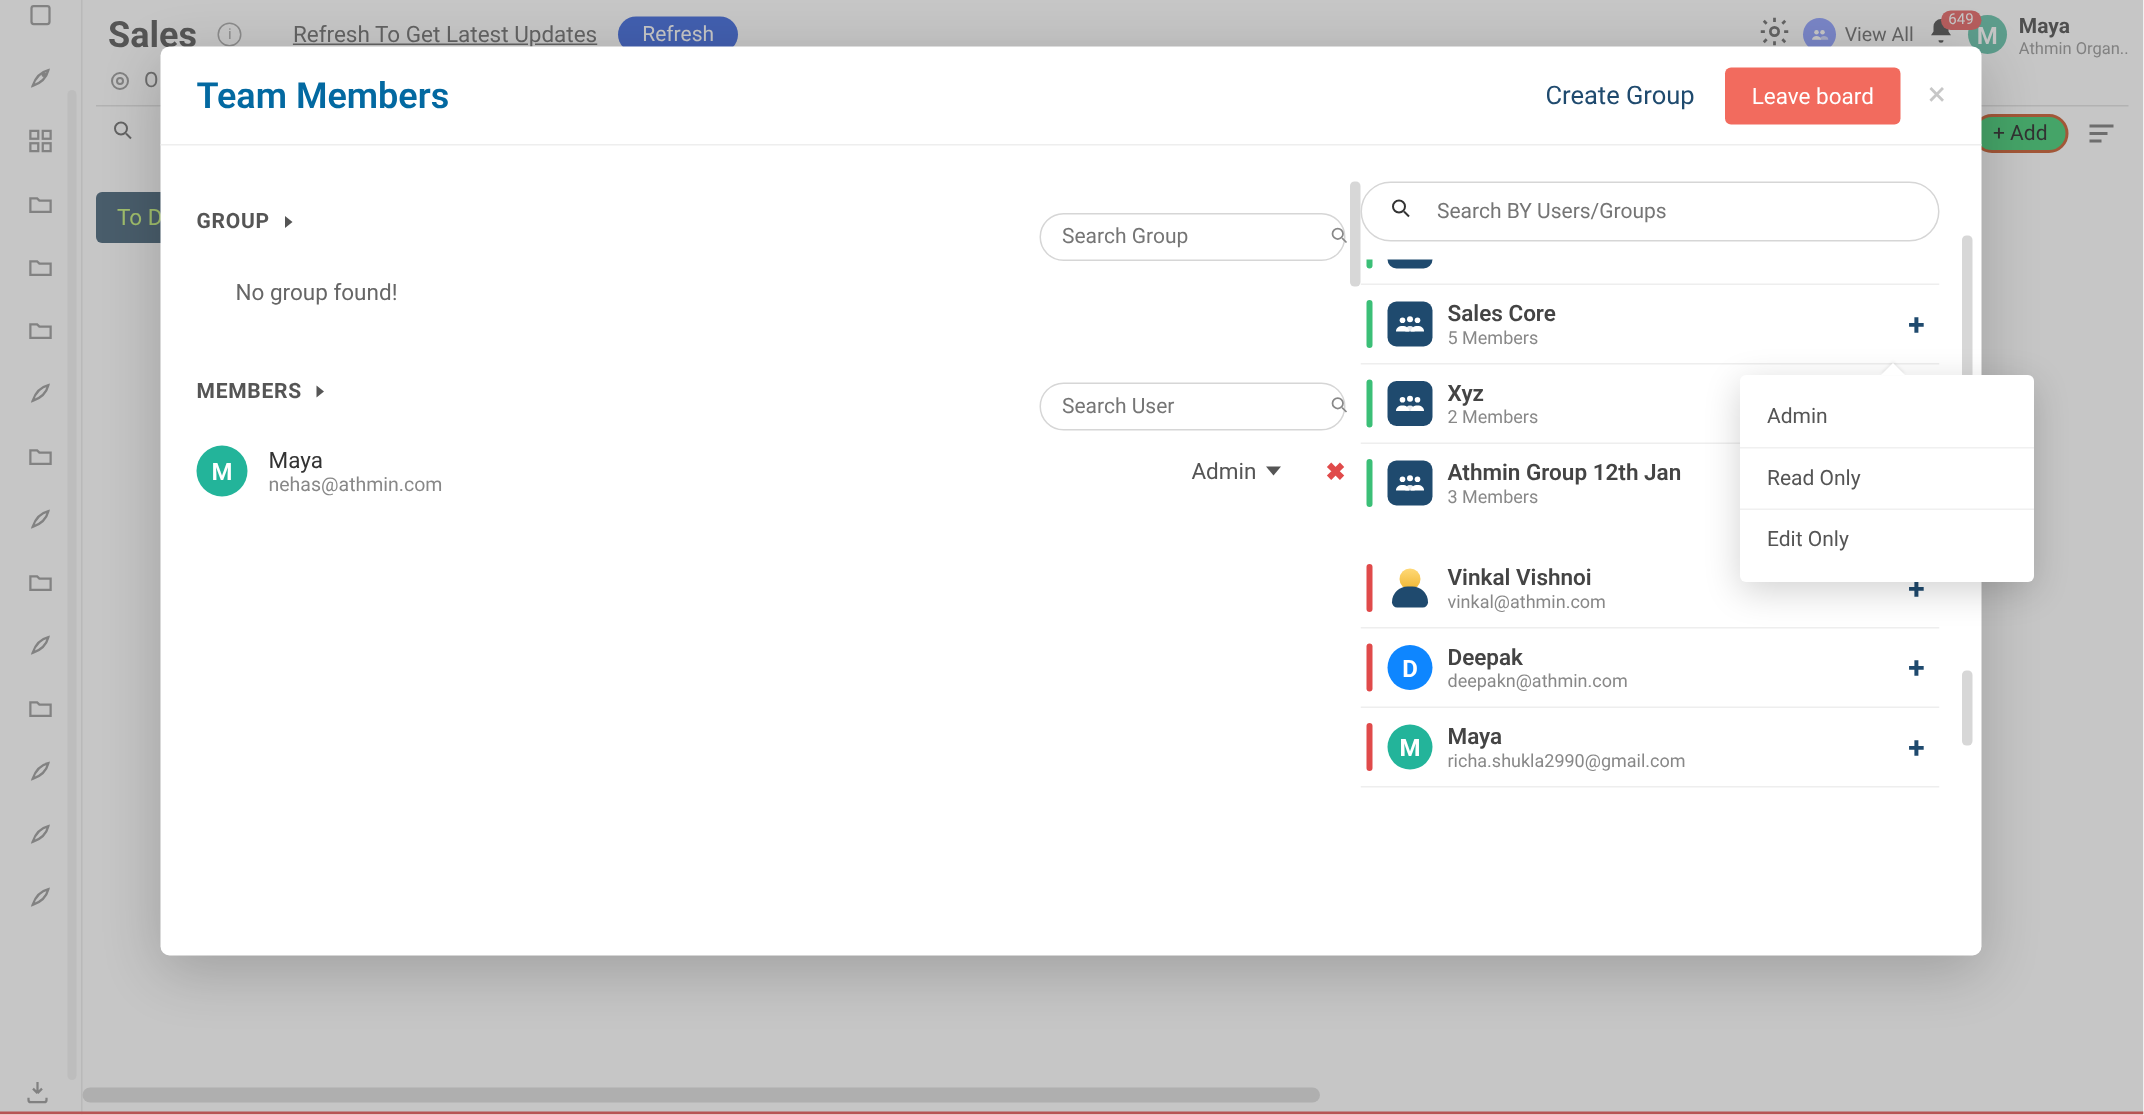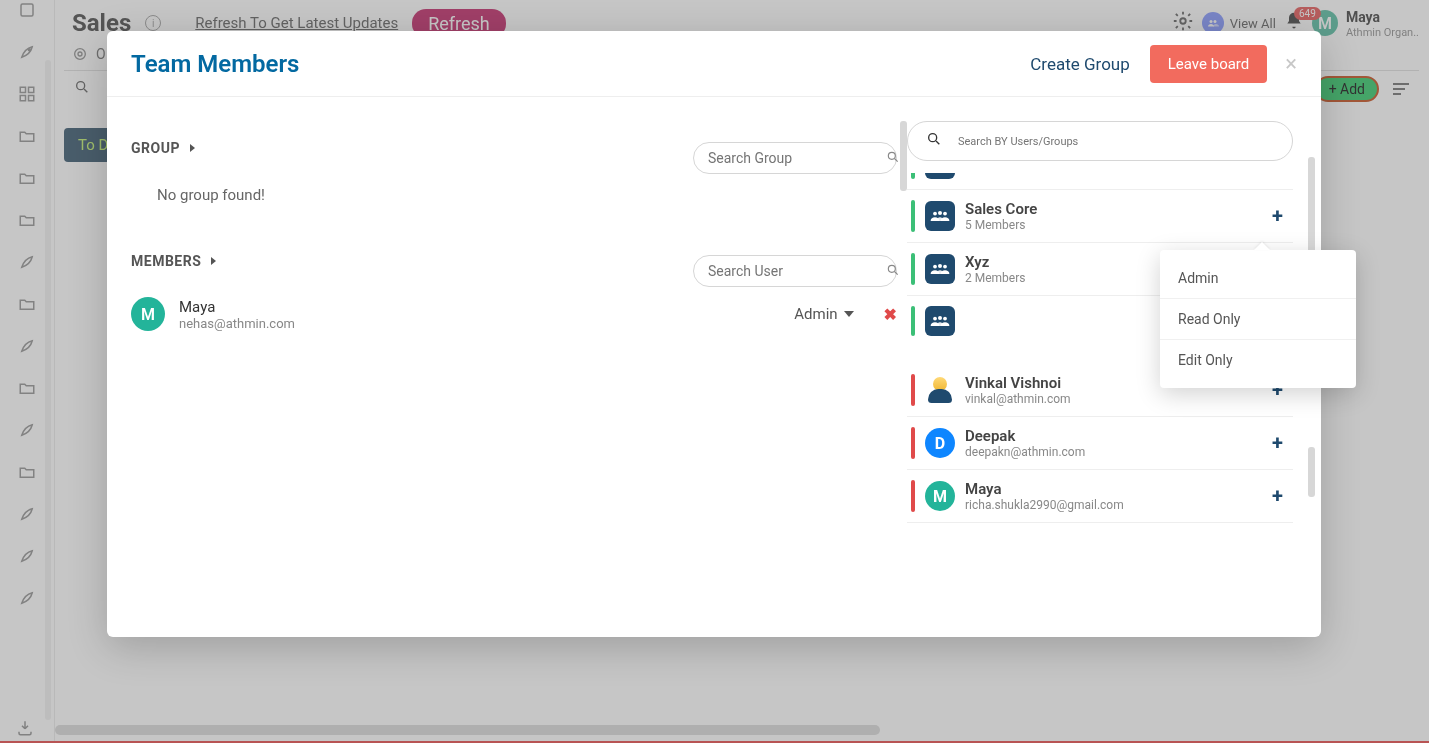--- a/index.html
+++ b/index.html
@@ -22,21 +22,21 @@
   }
 
   
   .topbar {
     position: absolute; left: 72px; top: 6px; right: 10px; height: 34px;
     display: flex; align-items: center; gap: 14px;
   }
   .page-title { font-size: 24px; font-weight: 700; color: #3d3d3d; }
   .info-circle { width:16px;height:16px;border:1.5px solid #999;border-radius:50%;display:inline-flex;align-items:center;justify-content:center;font-size:10px;color:#999;}
   .refresh-text { color:#555; font-size:15px; margin-left:20px;text-decoration:underline;}
-  .refresh-btn { background:#be185d; color:#fff; border:none; border-radius:14px; padding:4px 16px; font-size:18px;}
+  .refresh-btn { background:#1d4ed8; color:#fff; border:none; border-radius:14px; padding:4px 16px; font-size:14px;}
   .top-right { margin-left:auto; display:flex; align-items:center; gap:8px; }
   .gear { color:#555; }
   .viewall-pill { display:flex;align-items:center;gap:6px;color:#555;font-size:13px;}
   .viewall-pill .av{width:22px;height:22px;border-radius:50%;background:#7a8fff;display:flex;align-items:center;justify-content:center;color:#fff;font-size:10px;}
   .bell-wrap{position:relative;color:#333;}
   .bell-badge{position:absolute;top:-4px;left:10px;background:#e34a4a;color:#fff;border-radius:8px;font-size:10px;padding:1px 5px;}
   .user-pill{display:flex;align-items:center;gap:8px;}
   .user-pill .av{width:26px;height:26px;border-radius:50%;background:#4bb89b;color:#fff;display:flex;align-items:center;justify-content:center;font-weight:600;}
   .user-pill .meta small{color:#888;font-size:11px;display:block;}
   .user-pill .meta b{font-size:14px;}
@@ -114,21 +114,21 @@
   .member-row .remove{color:#e04a4a;margin-left:16px;font-size:16px;font-weight:700;cursor:pointer;}
 
   .left-scrollbar{position:absolute;right:0;top:24px;width:7px;height:70px;background:#d7d7d7;border-radius:3px;}
 
   
   .search-big{
     height:40px;border:1px solid #d6d6d6;border-radius:20px;display:flex;align-items:center;
     padding:0 18px;gap:16px;margin-bottom:12px;
   }
   .search-big .mag{color:#333;}
-  .search-big input{border:none;outline:none;flex:1;font-size:11px;color:#be185d;background:transparent;}
+  .search-big input{border:none;outline:none;flex:1;font-size:14px;color:#be185d;background:transparent;}
 
   .list{position:relative;max-height:440px;overflow:hidden;}
   .list-row{
     display:flex;align-items:center;gap:10px;padding:10px 0 10px 4px;border-bottom:1px solid #eee;
     position:relative;
   }
   .list-row .bar{width:4px;align-self:stretch;border-radius:2px;}
   .bar.green{background:#3bbf77;}
   .bar.red{background:#e04a4a;}
   .group-icon{
@@ -449,20 +449,24 @@
             <span class="group-icon">
               <svg viewBox="0 0 32 20" fill="#fff">
                 <circle cx="8" cy="6" r="3"></circle>
                 <circle cx="16" cy="5" r="3.2"></circle>
                 <circle cx="24" cy="6" r="3"></circle>
                 <path d="M1 18c0-4 3-6 7-6s7 2 7 6"></path>
                 <path d="M11 18c0-4 2-6 5-6s5 2 5 6" opacity=".9"></path>
                 <path d="M17 18c0-4 3-6 7-6s7 2 7 6"></path>
               </svg>
             </span>
+            <span class="row-meta">
+              <div class="title">Athmin Group 12th Jan</div>
+              <div class="sub">3 Members</div>
+            </span>
             <span class="plus-btn">+</span>
           </div>
           <div class="list-row">
             <span class="bar red"></span>
             <span class="avatar-gold">
               <span class="head"></span>
               <span class="body"></span>
             </span>
             <span class="row-meta">
               <div class="title">Vinkal Vishnoi</div>

